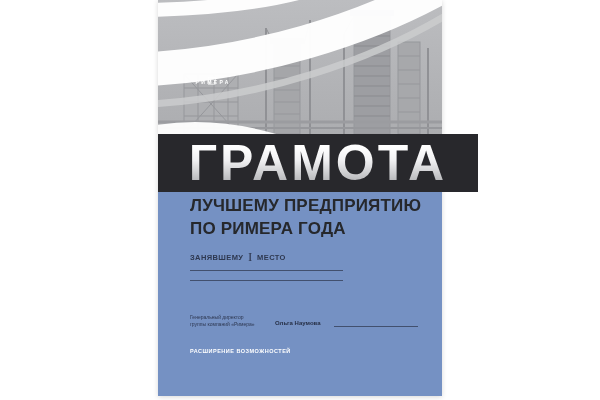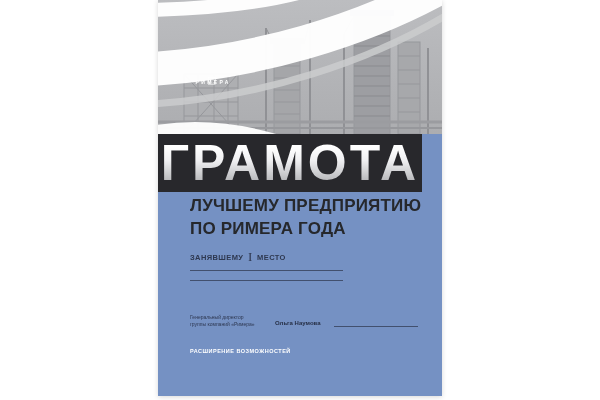--- a/index.html
+++ b/index.html
@@ -14,21 +14,21 @@
   
   .photo{position:absolute;left:0;top:0;width:284px;height:134px;overflow:hidden;
          background:var(--photo-gray,#b4b5b7);}
   .photo svg{position:absolute;left:0;top:0;width:100%;height:100%;display:block;}
 
   .logo{position:absolute;left:33px;top:77px;width:42px;text-align:center;z-index:3;}
   .logo .brand{display:block;color:#ffffff;font-size:5px;font-weight:bold;
                letter-spacing:2.4px;padding-left:2.4px;margin-top:2px;white-space:nowrap;}
 
   
-  .title-band{position:absolute;left:0;top:134px;width:264px;height:58px;
+  .title-band{position:absolute;left:0;top:134px;width:320px;height:58px;
               background:var(--title-band,#28282c);display:flex;align-items:center;justify-content:center;}
   .title{font-size:50px;font-weight:bold;letter-spacing:3px;line-height:1;
          white-space:nowrap;color:#e4e4e6;}
   @supports ((-webkit-background-clip:text) or (background-clip:text)){
     .title{background:linear-gradient(180deg,#ffffff 18%,#f0f0f2 45%,#a4a5a8 100%);
            -webkit-background-clip:text;background-clip:text;color:transparent;}
   }
 
   
   .blue-band{position:absolute;left:0;top:192px;width:284px;height:240px;}

